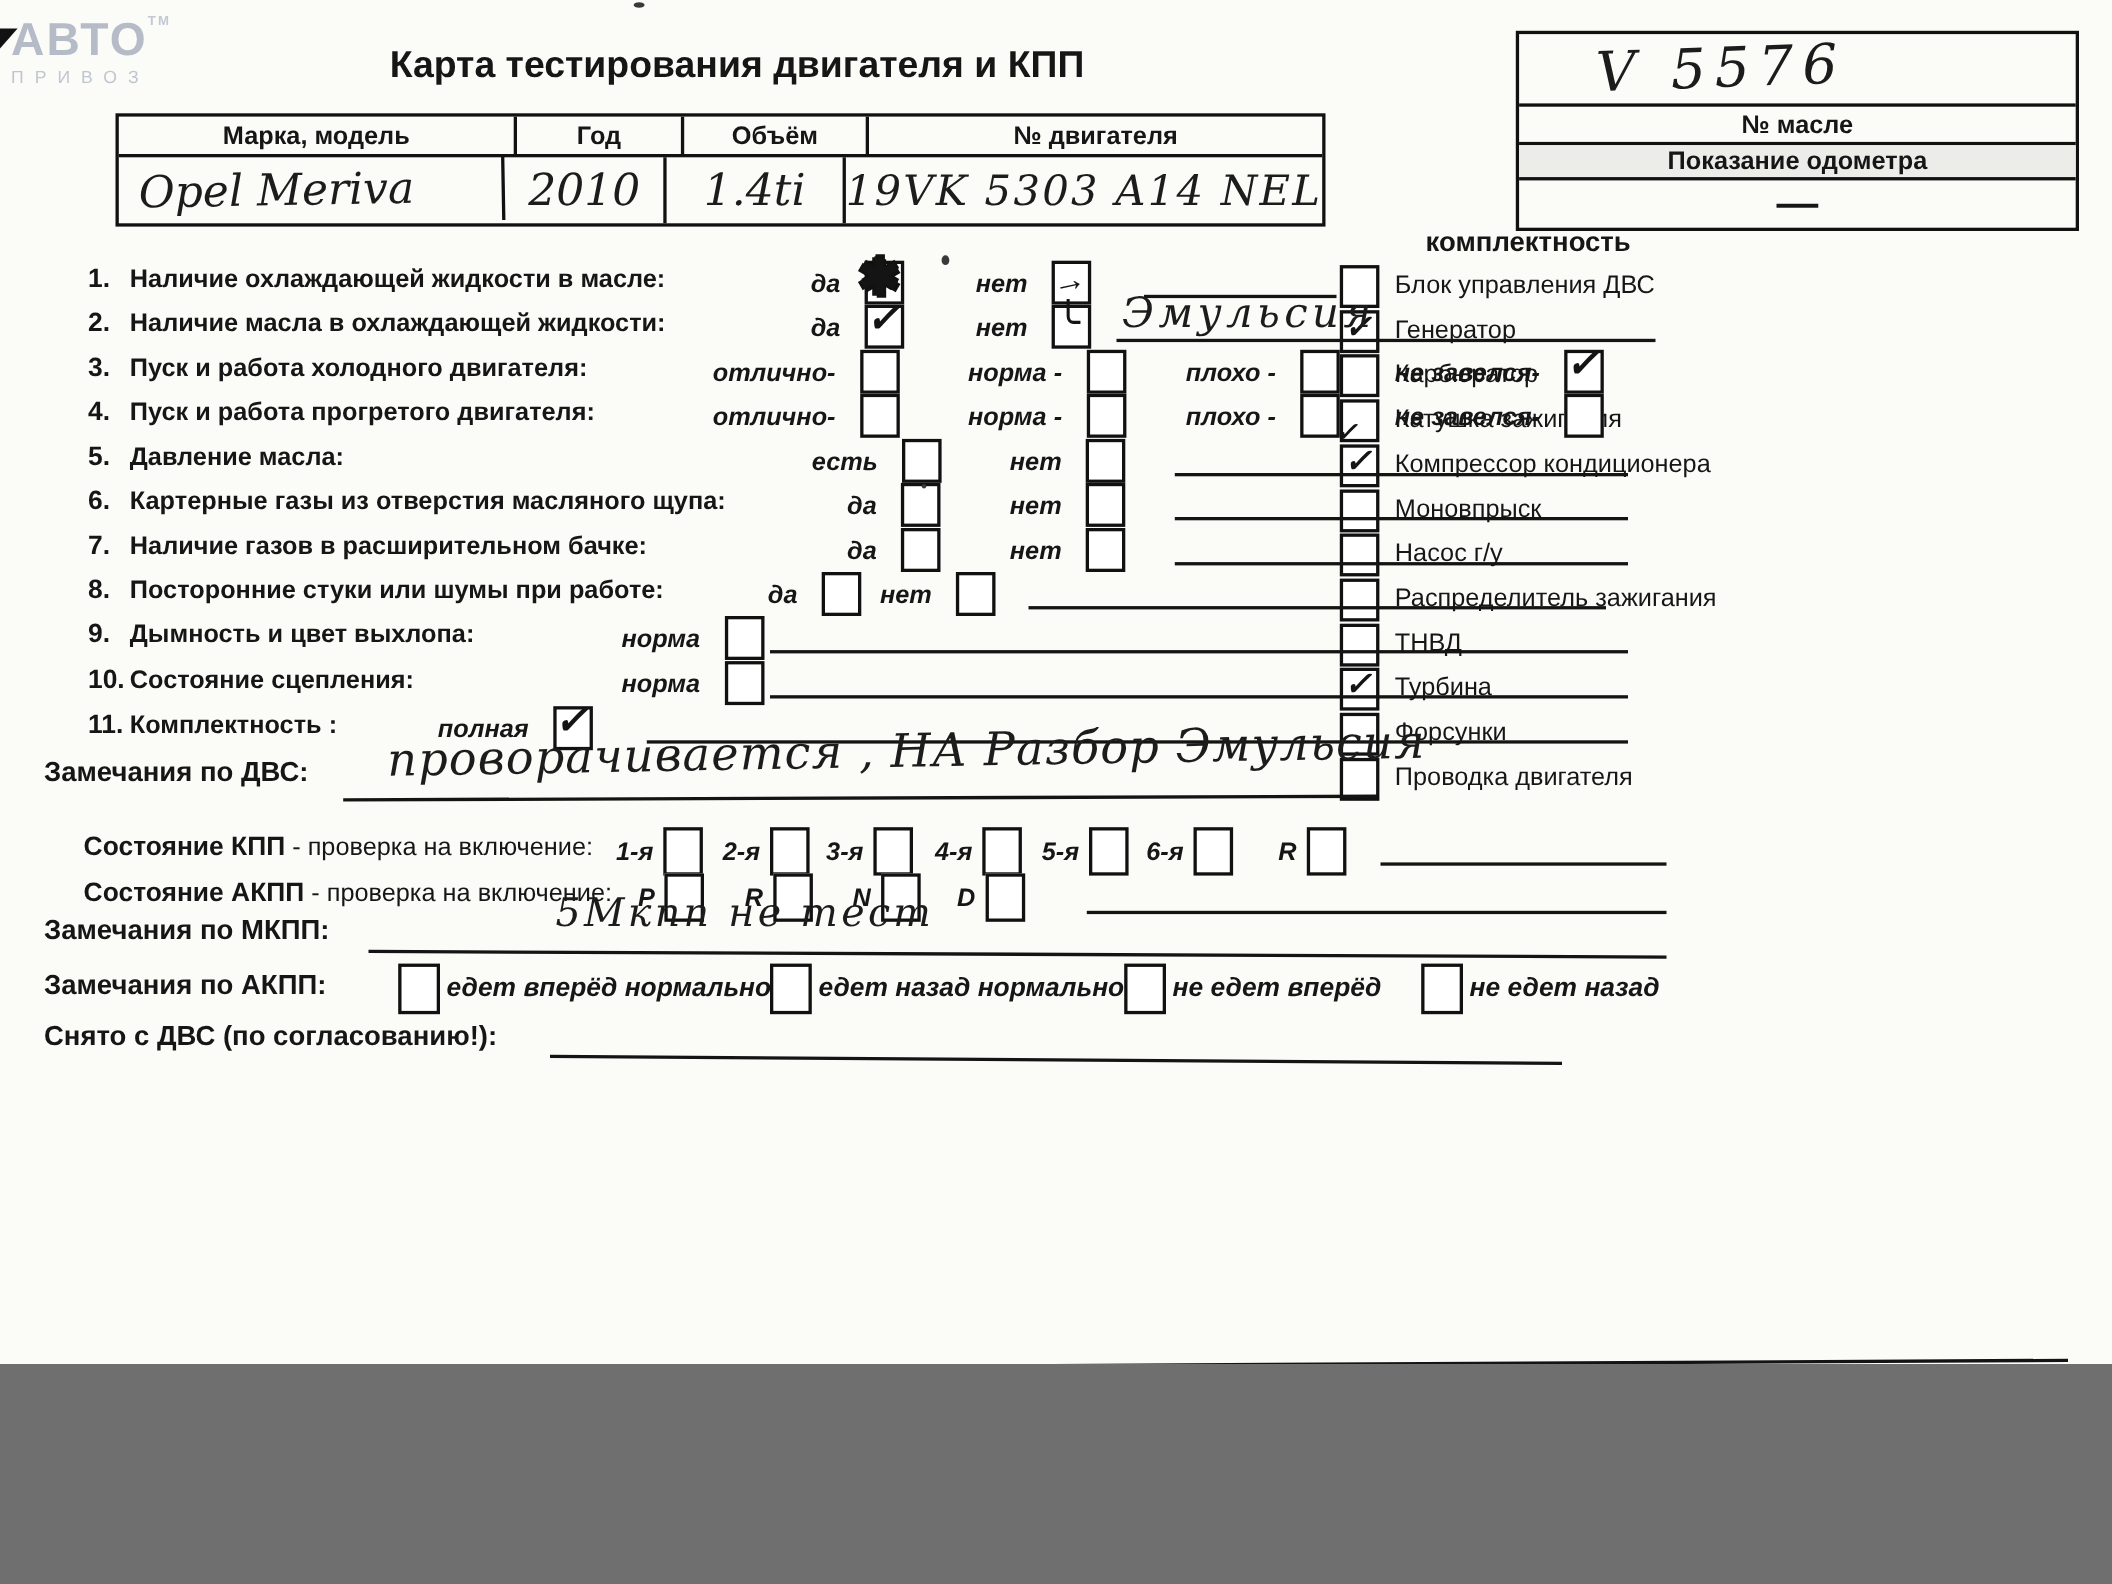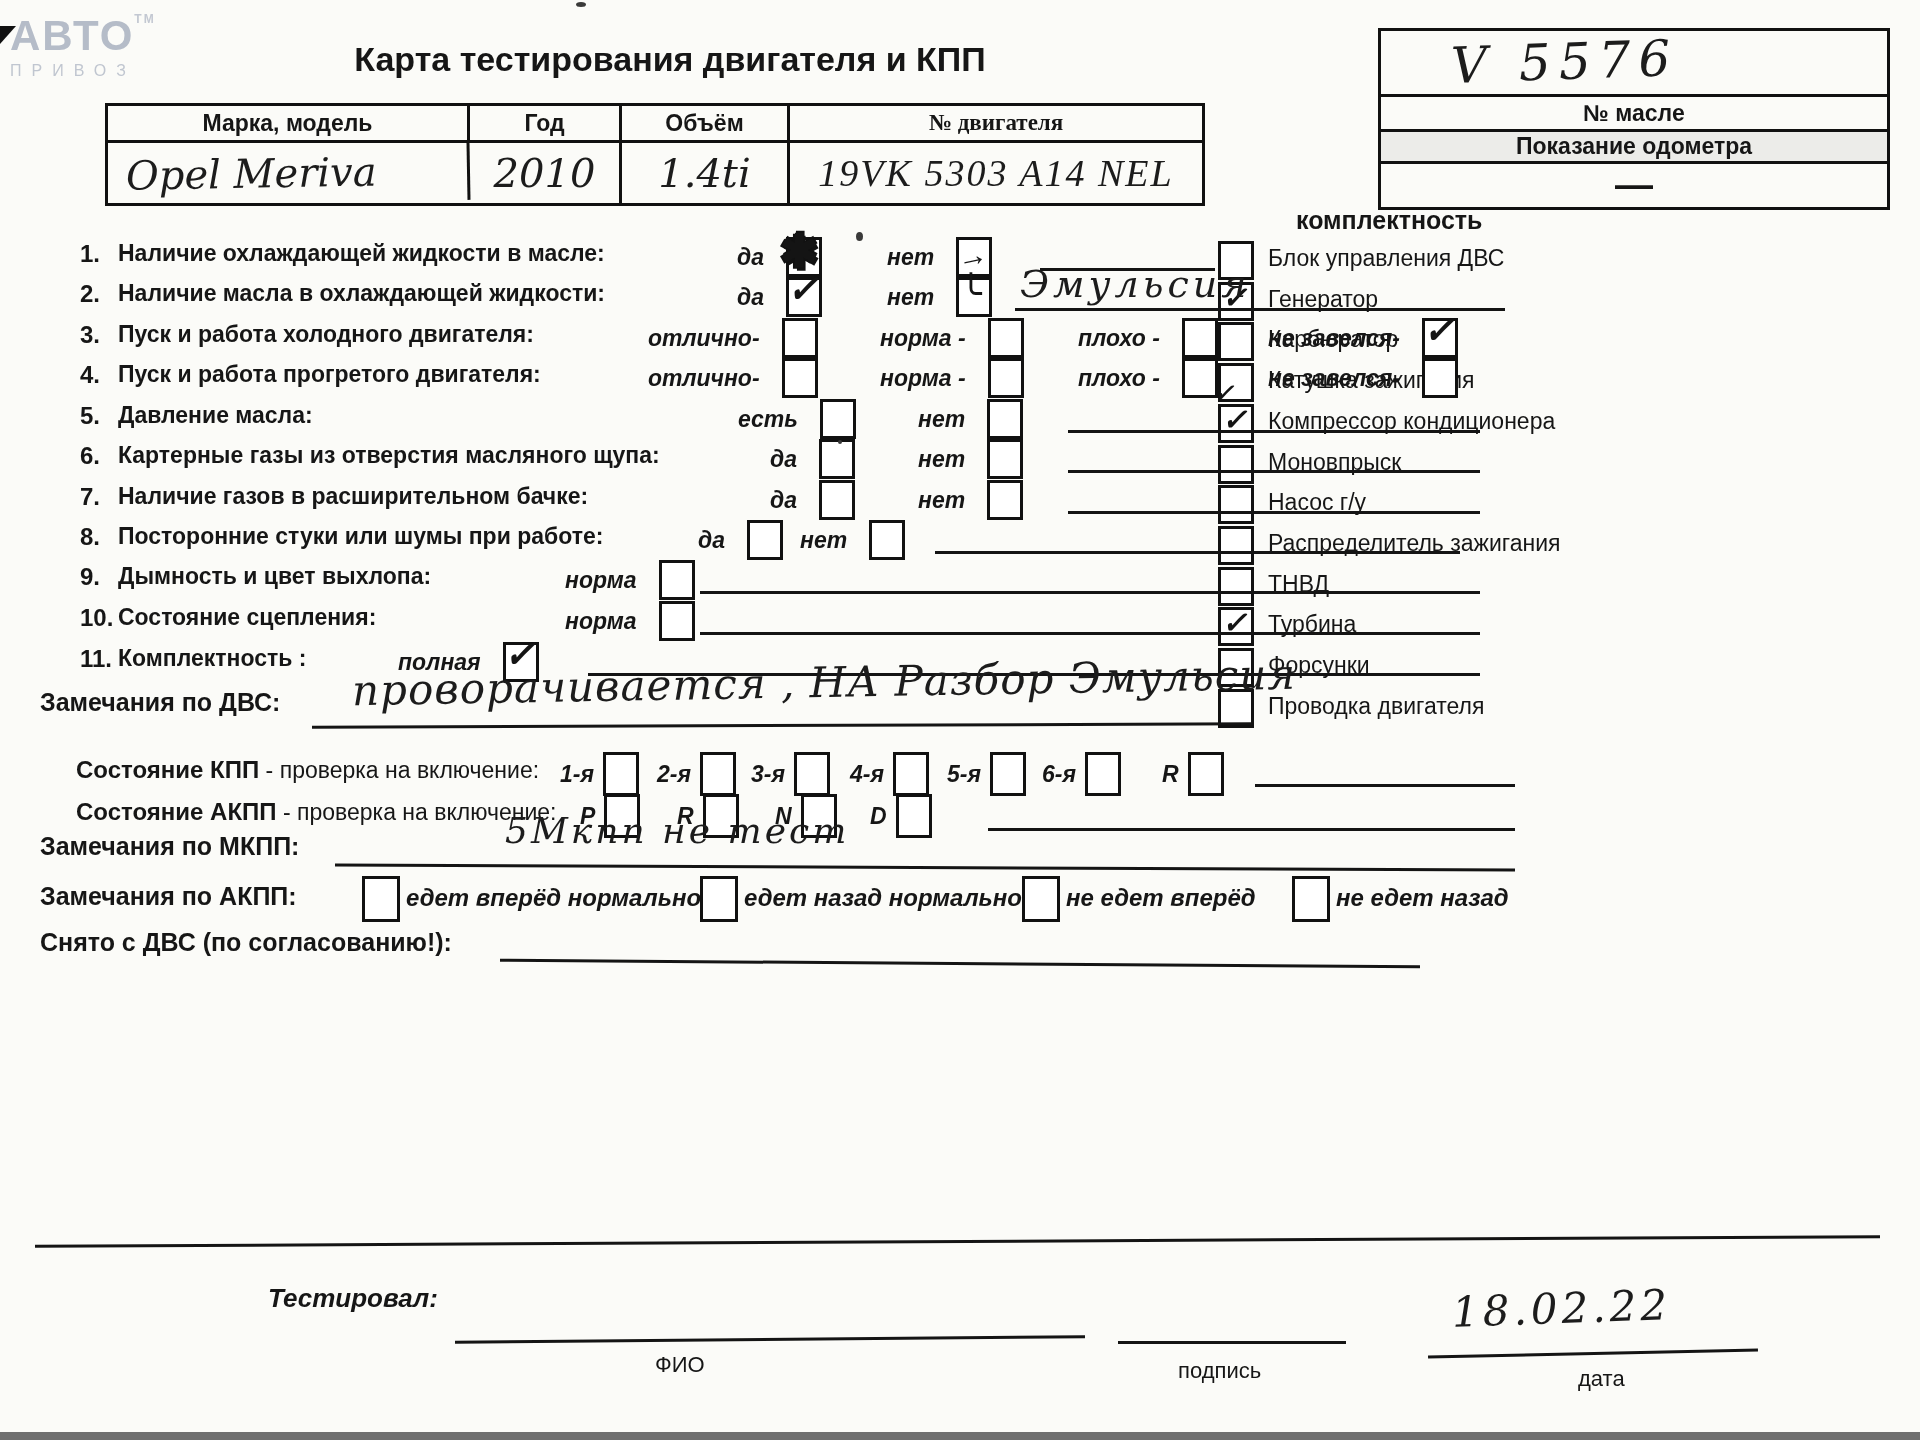--- a/index.html
+++ b/index.html
@@ -1,16 +1,16 @@
 <!DOCTYPE html>
 <html><head>
 <meta charset="utf-8">
 <style>
   html,body{margin:0;padding:0;background:#6f6f6f;}
-  .sheet{position:relative;width:1920px;height:1432px;background:#fbfbf8;overflow:hidden;
+  .sheet{position:relative;width:1920px;height:1240px;background:#fbfbf8;overflow:hidden;
          font-family:"Liberation Sans",sans-serif;color:#161616;}
   .handw{font-family:"DejaVu Serif",serif;font-style:italic;color:#1c1c1c;}
 
   
   .logo{position:absolute;left:10px;top:12px;}
   .logo-main{font-weight:bold;font-size:42px;letter-spacing:2px;color:#b5bcc8;}
   .logo-tm{font-size:12px;color:#c3c8d2;vertical-align:top;}
   .logo-sub{font-size:16px;letter-spacing:10px;color:#c0c6d0;margin-top:2px;}
   .corner-mark{position:absolute;left:0px;top:26px;width:0;height:0;
     border-left:16px solid #111;border-bottom:18px solid transparent;}
@@ -30,21 +30,21 @@
              font-weight:bold;font-size:23px;}
   .idbox .r4{flex:1;display:flex;align-items:center;justify-content:center;font-size:38px;font-weight:bold;}
 
   
   .vt{position:absolute;left:105px;top:103px;width:1100px;height:103px;border:3px solid #111;box-sizing:border-box;}
   .vt .row{display:flex;}
   .vt .hrow{height:34px;border-bottom:3px solid #111;}
   .vt .vrow{height:60px;}
   .vt .cell{box-sizing:border-box;border-right:3px solid #111;display:flex;align-items:center;justify-content:center;overflow:visible;}
   .vt .cell:last-child{border-right:none;}
-  .vt .c1{width:362px;} .vt .c2{width:152px;} .vt .c3{width:168px;text-align:center;} .vt .c4{flex:1;font-family:Liberation Serif, serif;}
+  .vt .c1{width:362px;} .vt .c2{width:152px;} .vt .c3{width:168px;text-align:center;} .vt .c4{flex:1;}
   .vt .hcell{font-weight:bold;font-size:23px;}
   .vt .vcell{font-size:40px;white-space:nowrap;}
   .vt .brand{justify-content:flex-start;padding-left:18px;transform:rotate(-1deg);}
   .vt .engine{font-size:38px;letter-spacing:2px;}
 
   
   .eq-title{position:absolute;left:1296px;top:206px;font-weight:bold;font-size:25px;}
   .eq-list{position:absolute;left:1218px;top:241px;width:700px;height:520px;}
   .eq-item{position:absolute;left:0;height:40px;width:700px;}
   .eq-box{position:absolute;left:0;top:0;width:30px;height:33px;border:3px solid #111;background:#fff;}

